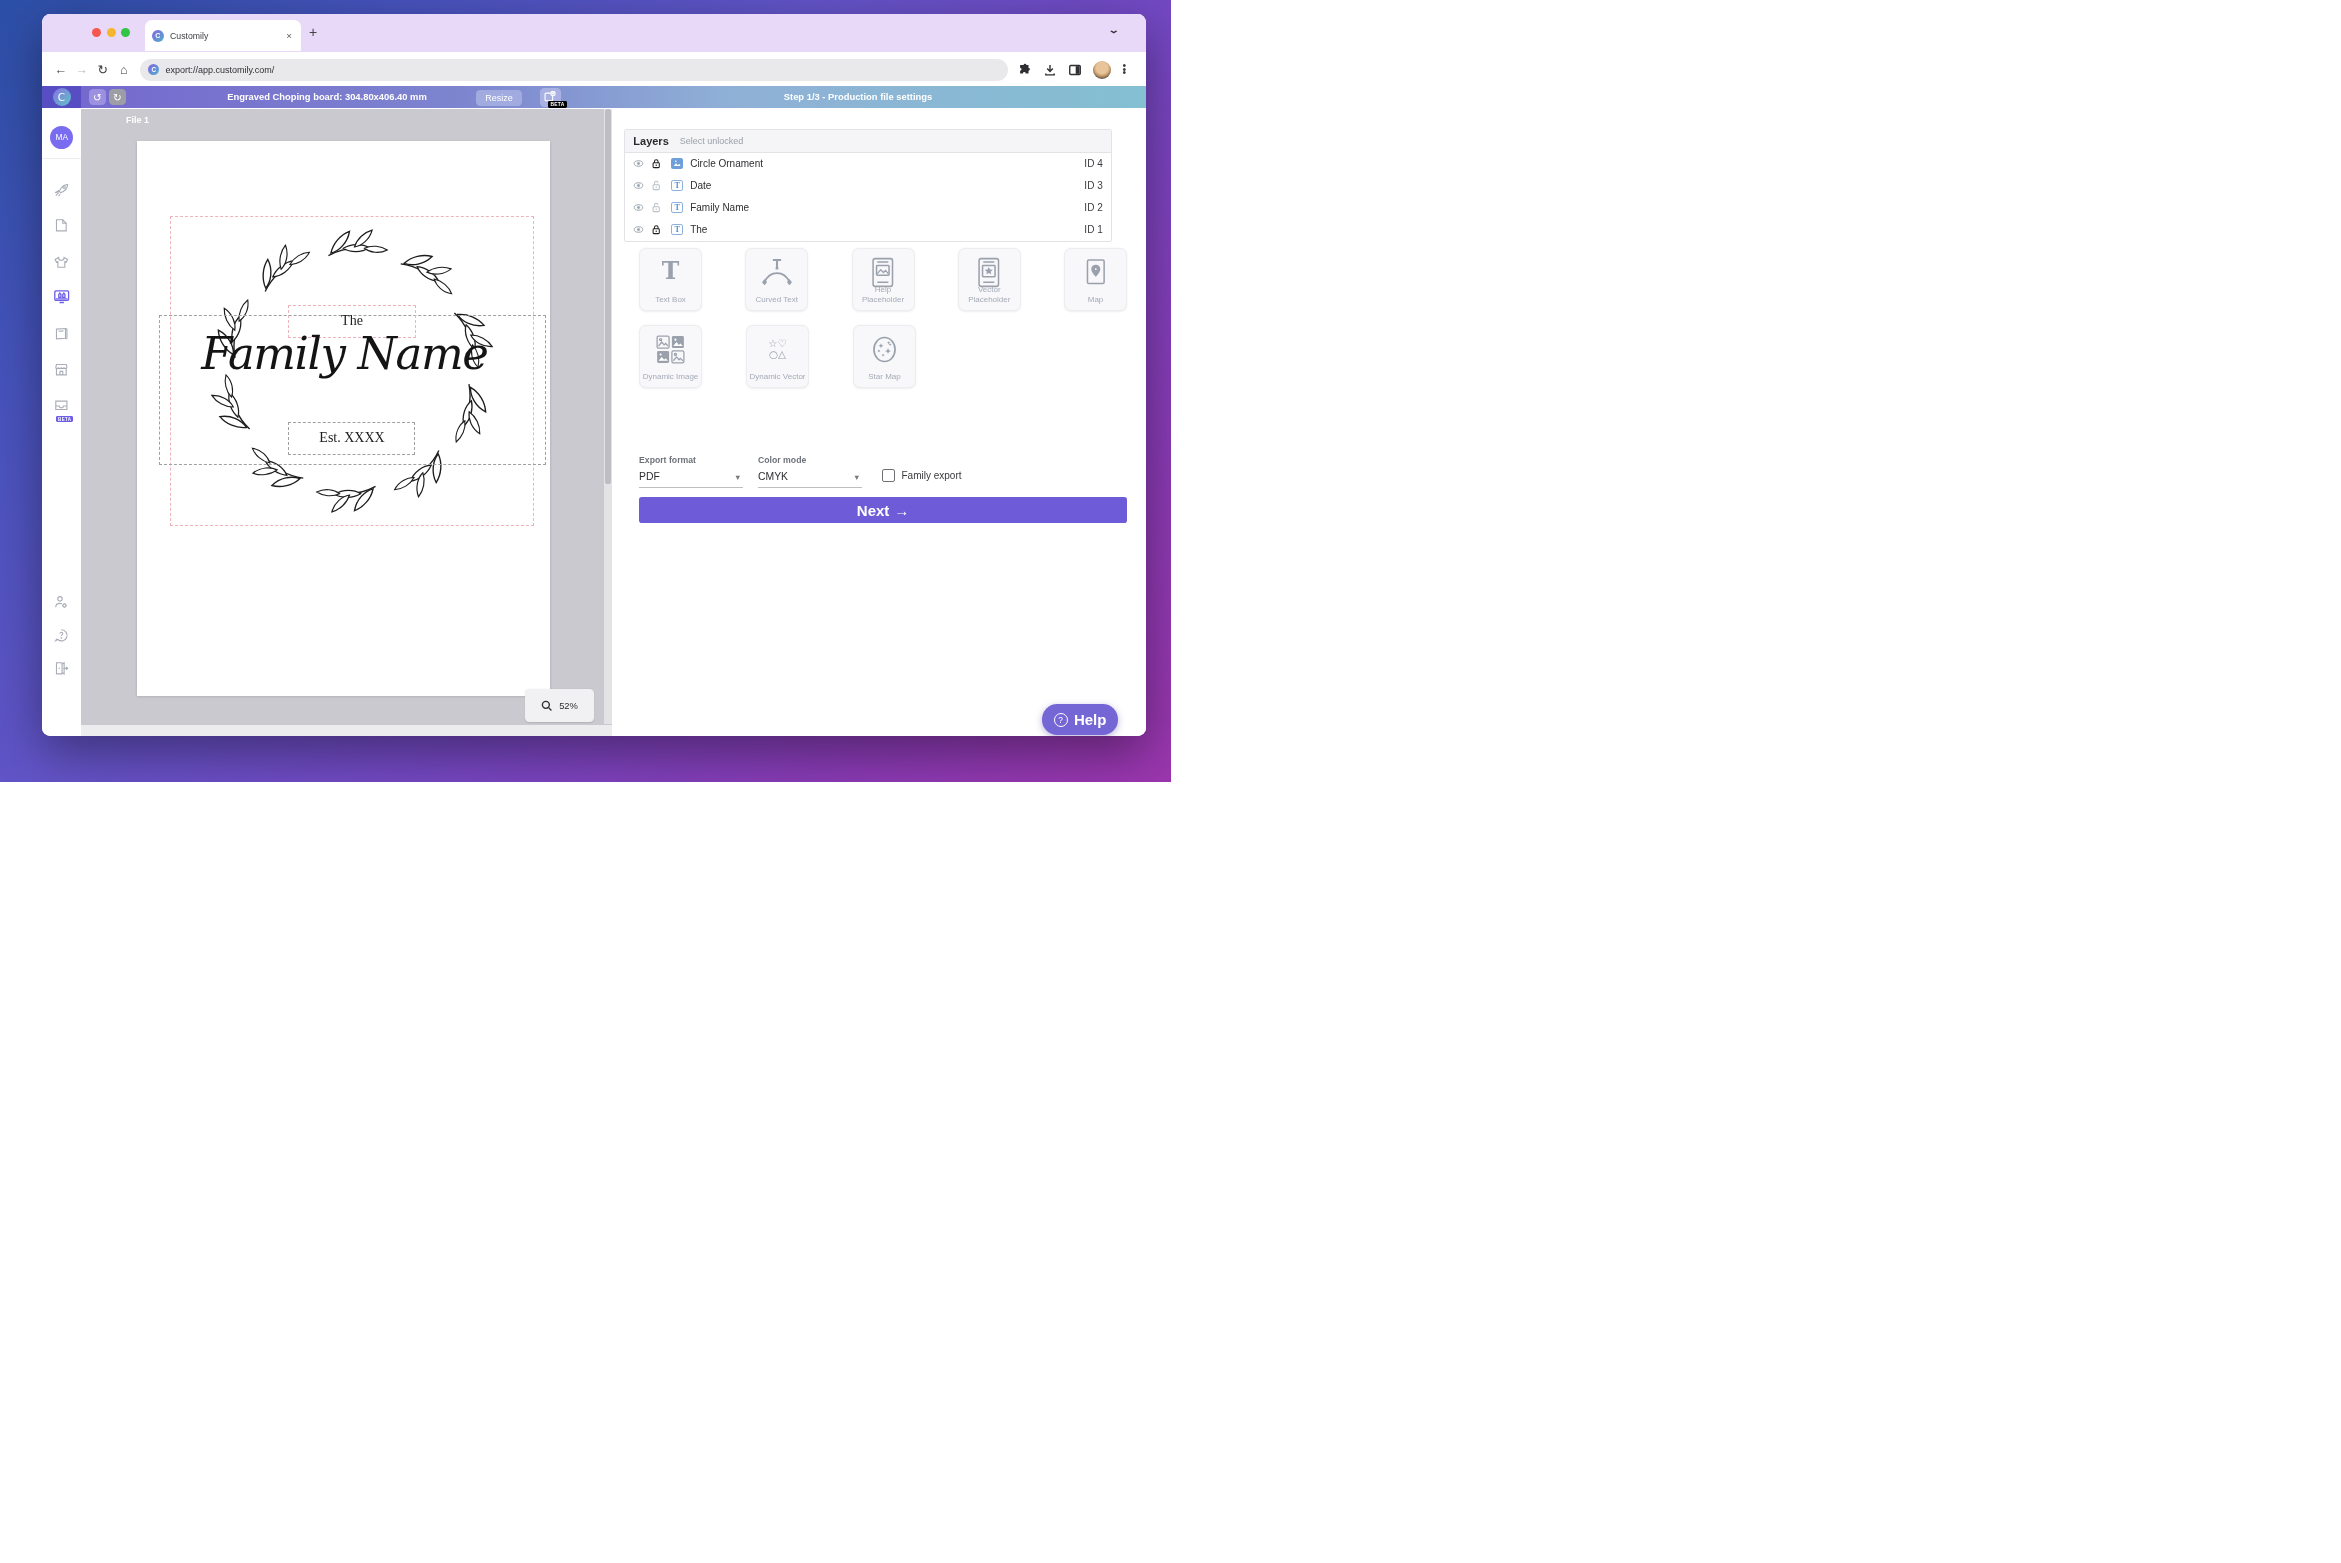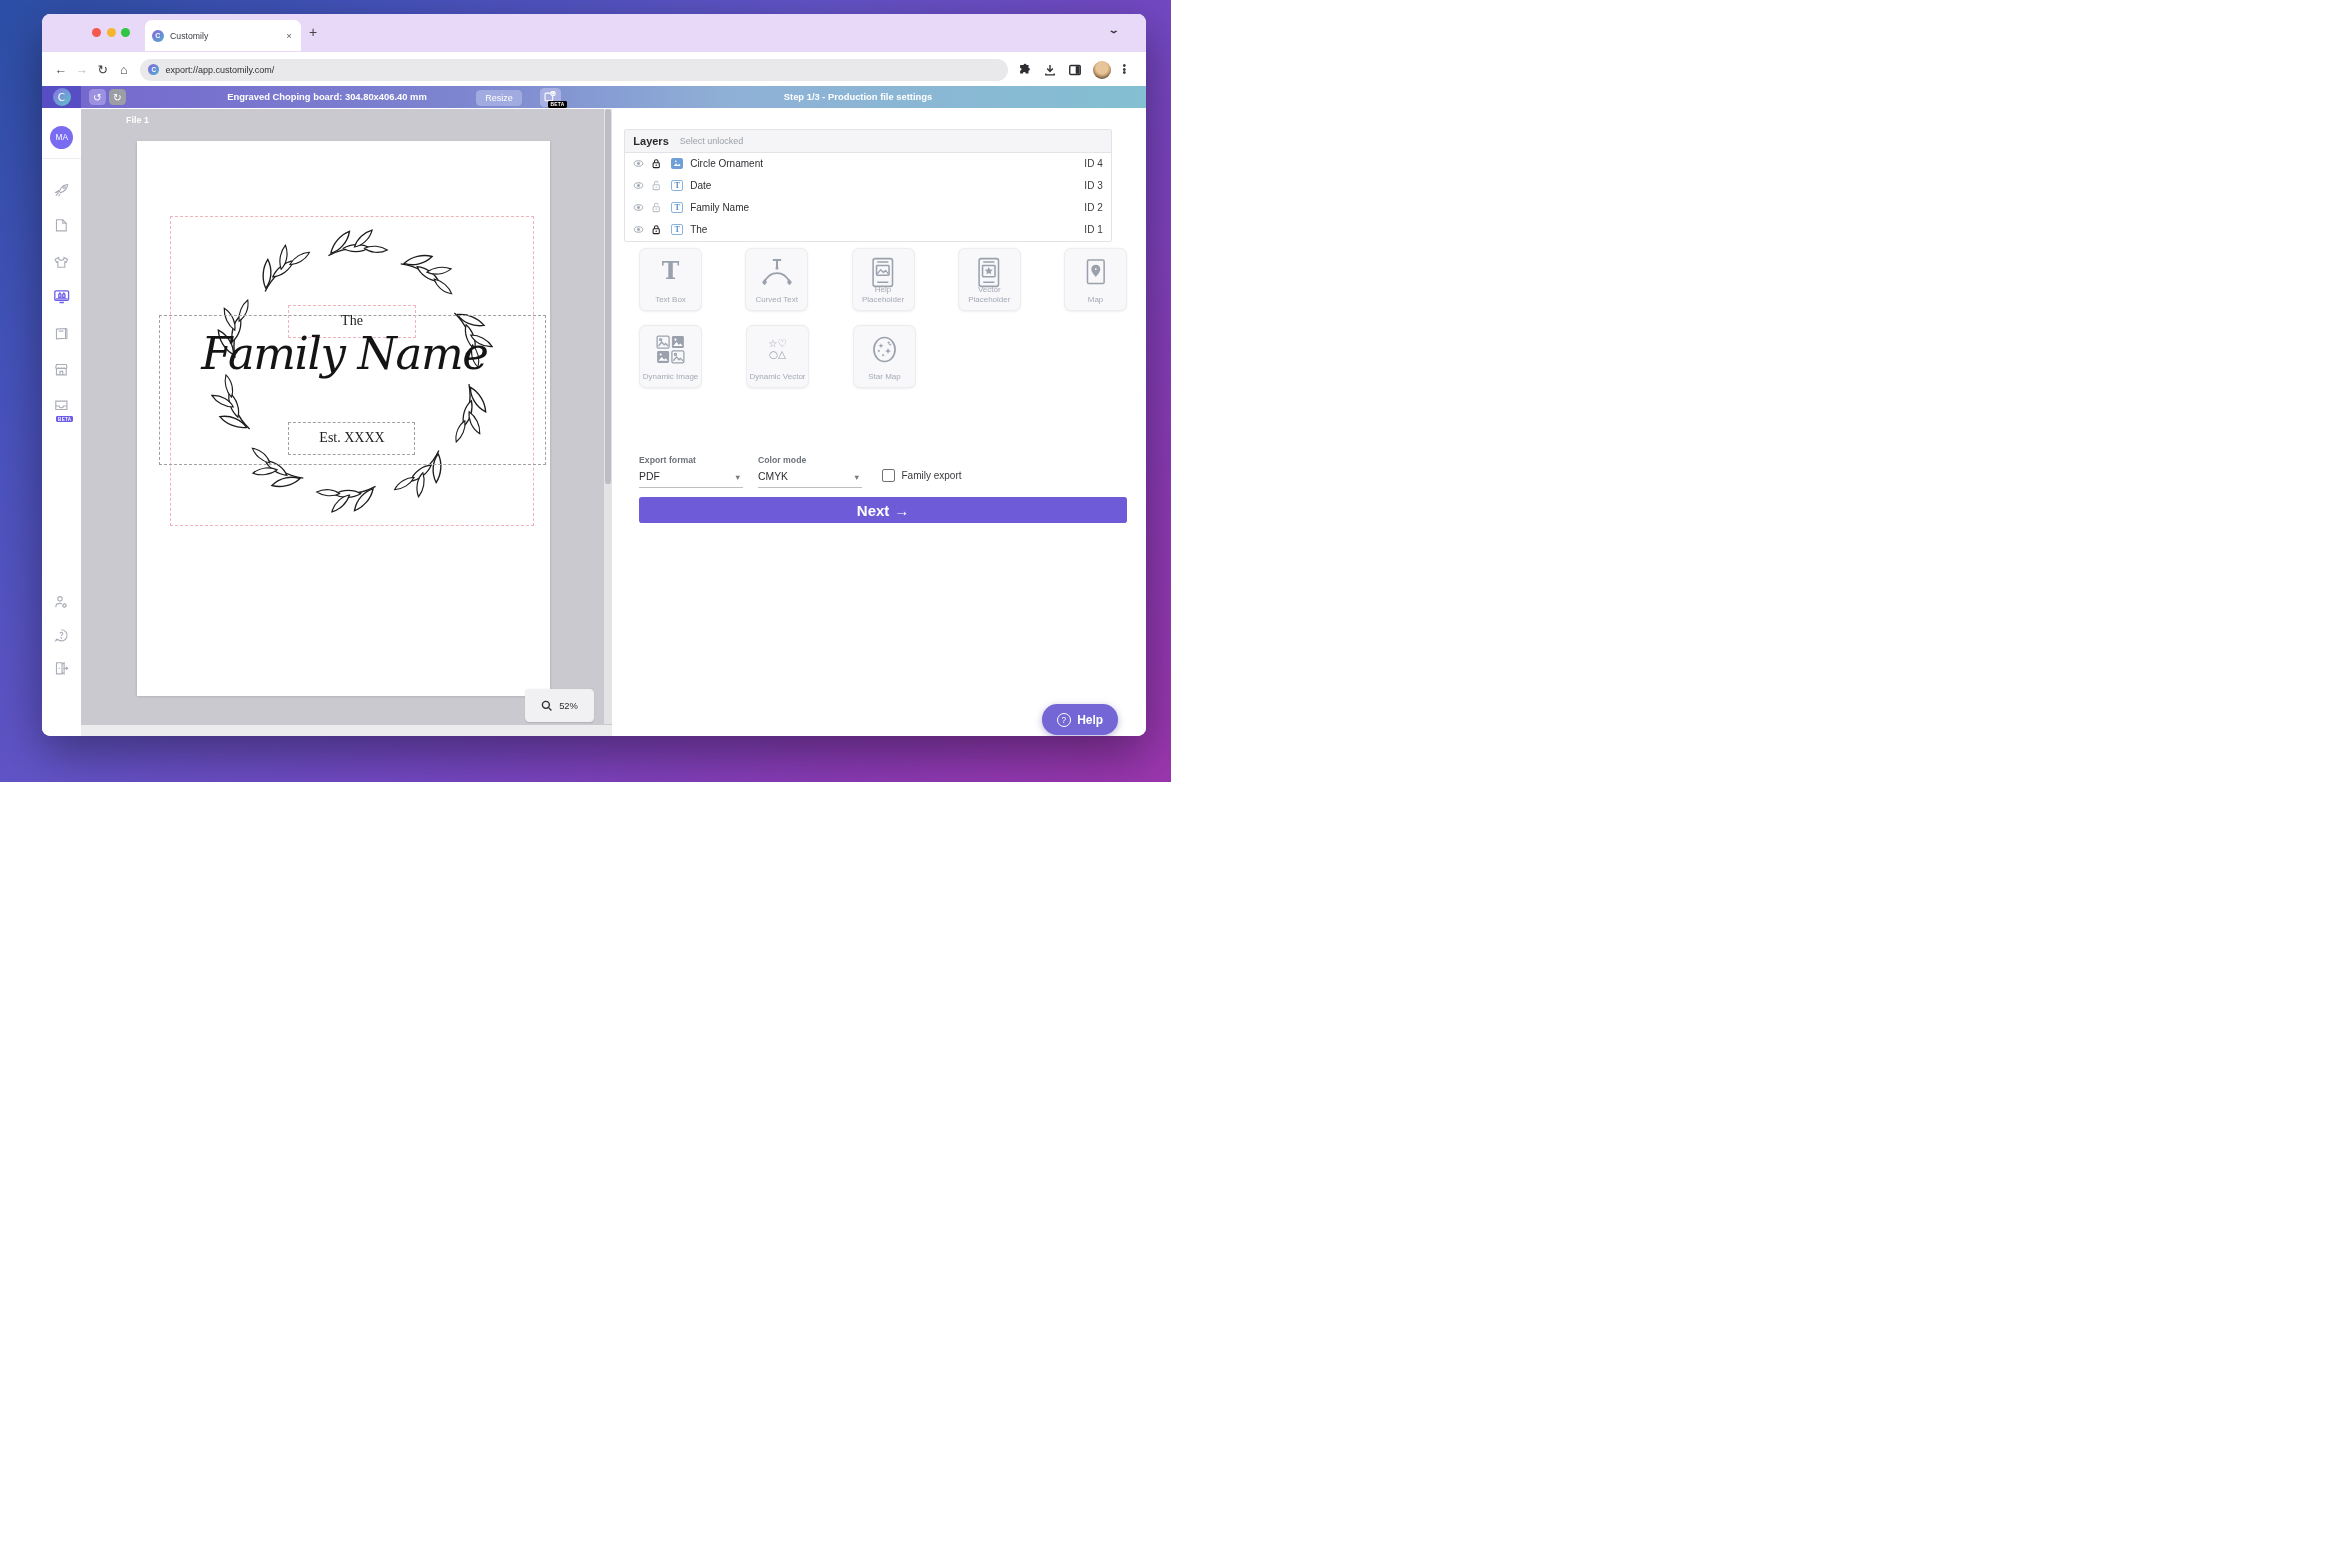--- a/index.html
+++ b/index.html
@@ -141,21 +141,21 @@
   .mirror .mlabel { font-size:10px; color:#3a3a3e; }
 
   .nextbtn { position:absolute; left:27px; top:388px; width:488px; height:26px; background:#6d5bd8;
     border:none; border-radius:2.8px; color:#fff; font-size:15px; font-weight:bold;
     display:flex; align-items:center; justify-content:center; gap:4.9px; }
   .helpbtn { position:absolute; right:28px; top:595px; width:76px; height:31px; border-radius:15.3px;
     background:#7566d5; color:#fff; display:flex; align-items:center; justify-content:center; gap:6.3px;
     box-shadow:0 2.1px 7px rgba(60,40,140,.35); }
   .helpbtn .q { width:14px; height:14px; border:1.3px solid #fff; border-radius:50%;
     font-size:8.3px; display:flex; align-items:center; justify-content:center; }
-  .helpbtn .hl { font-size:12px; font-weight:bold; }
+  .helpbtn .hl { font-size:15px; font-weight:bold; }
 </style>
 </head>
 <body>
 
 <div class="desktop">
   <div class="window">
 
     <div class="tabstrip">
       <span class="tl c"></span>
       <span class="tl m"></span>

